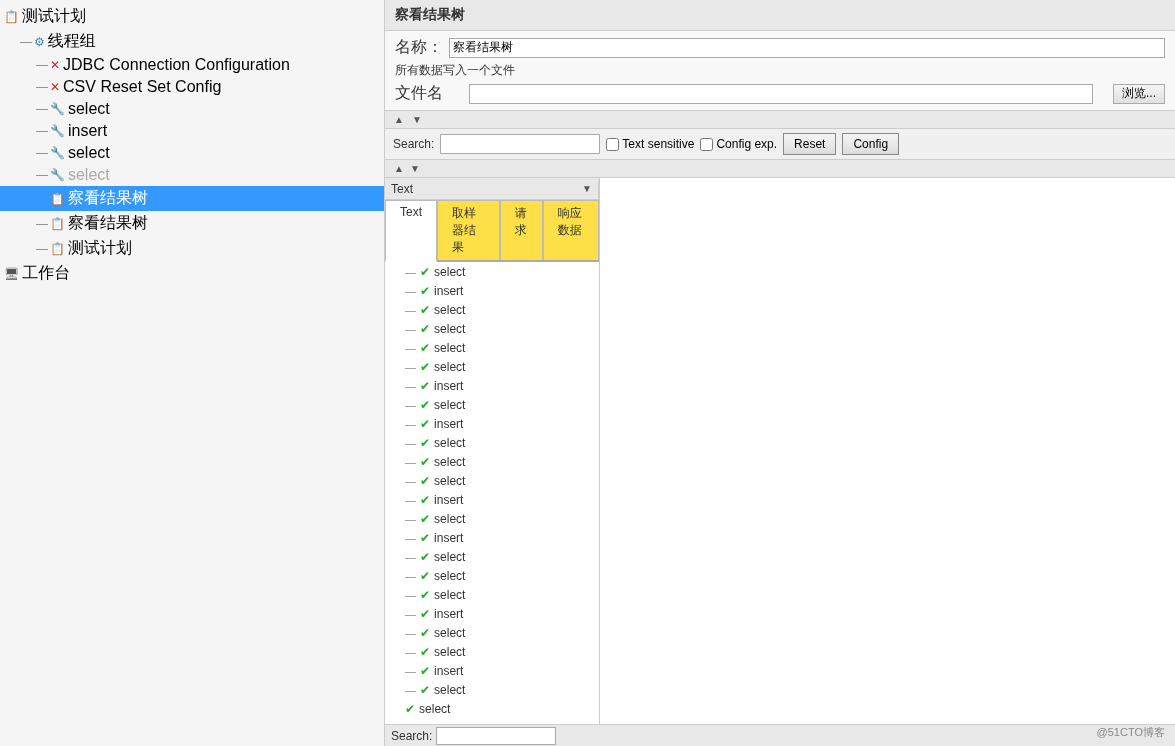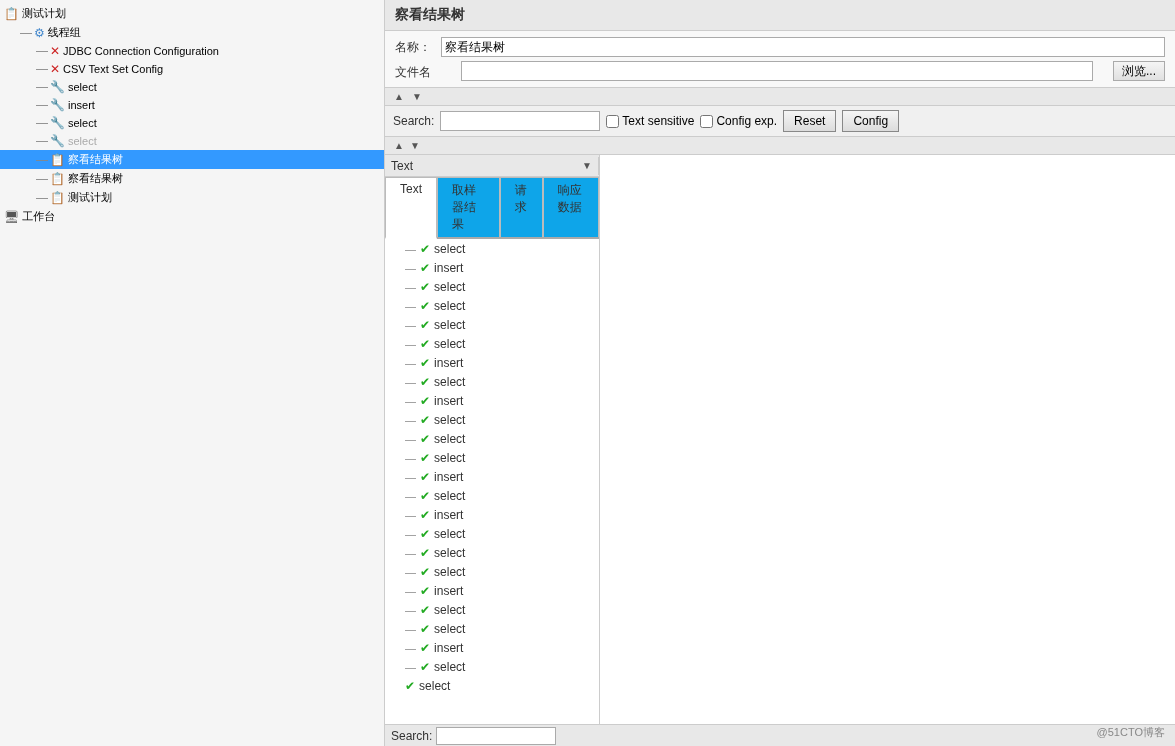--- a/index.html
+++ b/index.html
@@ -22,21 +22,21 @@
     }
 
     .tree-item {
       display: flex;
       align-items: center;
       padding: 2px 4px;
       cursor: pointer;
       white-space: nowrap;
     }
     .tree-item.selected { background: #3399ff; color: white; }
-    .tree-item .label { font-size: 11px; }
+    .tree-item .label { font-size: 16px; }
 
     .indent-1 { padding-left: 20px; }
     .indent-2 { padding-left: 36px; }
 
     
     .right-panel {
       flex: 1;
       display: flex;
       flex-direction: column;
       background: #fff;
@@ -55,41 +55,41 @@
       border-bottom: 1px solid #ccc;
       padding: 6px 10px;
     }
     .form-row {
       display: flex;
       align-items: center;
       margin-bottom: 4px;
     }
     .form-label {
       min-width: 40px;
-      font-size: 12px;
+      font-size: 16px;
       color: #333;
       margin-right: 6px;
     }
     .form-input {
       flex: 1;
       height: 20px;
       border: 1px solid #aaa;
       background: white;
       font-size: 12px;
       padding: 1px 3px;
     }
     .section-title {
       font-size: 12px;
       color: #333;
       margin-bottom: 4px;
       font-weight: normal;
     }
     .file-row {
       display: flex;
-      align-items: flex-end;
+      align-items: center;
       gap: 20px;
     }
     .file-input {
       flex: 1;
       height: 20px;
       border: 1px solid #aaa;
       background: white;
       font-size: 12px;
       padding: 1px 3px;
     }
@@ -172,21 +172,21 @@
       display: flex;
       background: #e0e0e0;
       border-bottom: 2px solid #aaa;
       padding: 0;
     }
     .tab {
       padding: 4px 14px;
       font-size: 12px;
       border: 1px solid #bbb;
       border-bottom: none;
-      background: #0ea5e9;
+      background: #fde047;
       cursor: pointer;
       color: #333;
     }
     .tab.active {
       background: white;
       border-bottom: 2px solid white;
       margin-bottom: -2px;
     }
 
     .main-split {
@@ -297,21 +297,21 @@
           <span class="label" style="">线程组</span>
         </div>
         <div class="tree-item indent-2">
           <span style="color:#888;margin-right:2px;">—</span>
           <span style="color:#cc2222;margin-right:3px;">✕</span>
           <span class="label" style="">JDBC Connection Configuration</span>
         </div>
         <div class="tree-item indent-2">
           <span style="color:#888;margin-right:2px;">—</span>
           <span style="color:#cc2222;margin-right:3px;">✕</span>
-          <span class="label" style="">CSV Text Set Config</span>
+          <span class="label" style="">CSV Reset Set Config</span>
         </div>
         <div class="tree-item indent-2">
           <span style="color:#888;margin-right:2px;">—</span>
           <span style="color:#888;margin-right:3px;">🔧</span>
           <span class="label" style="">select</span>
         </div>
         <div class="tree-item indent-2">
           <span style="color:#888;margin-right:2px;">—</span>
           <span style="color:#888;margin-right:3px;">🔧</span>
           <span class="label" style="">insert</span>
@@ -353,20 +353,21 @@
 
   <div class="right-header">
     <h2>察看结果树</h2>
   </div>
 
   <div class="form-section">
     <div class="form-row">
       <span class="form-label">名称：</span>
       <input type="text" class="form-input" id="name-input" value="察看结果树" style="">
     </div>
+    <div class="section-title">所有数据写入一个文件</div>
     <div class="file-row">
       <span class="form-label">文件名</span>
       <input type="text" class="file-input" style="">
       <button class="browse-btn">浏览...</button>
     </div>
   </div>
 
   <div class="nav-arrows">
     <span class="nav-arrow">▲</span>
     <span class="nav-arrow">▼</span>

